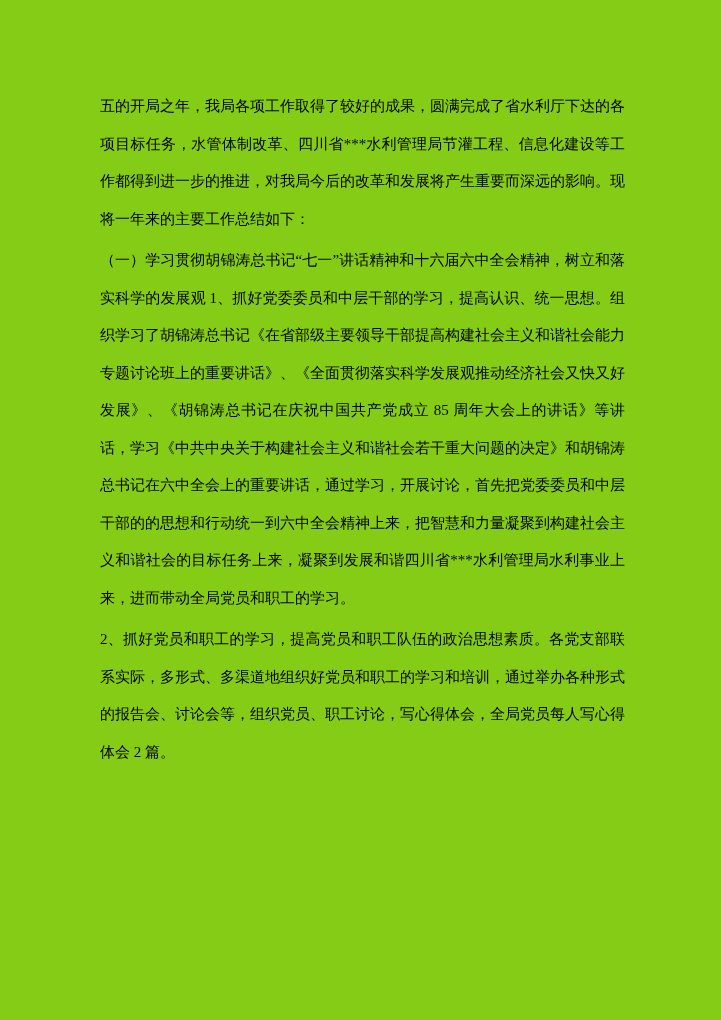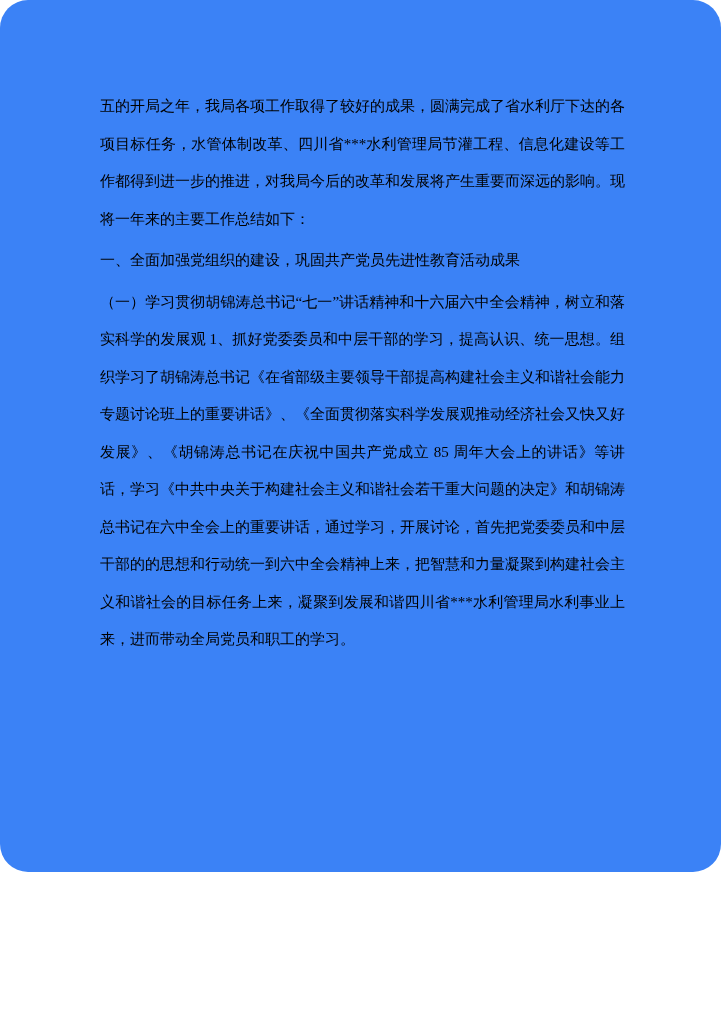--- a/index.html
+++ b/index.html
@@ -3,24 +3,23 @@
 <meta charset="utf-8">
 <style>
   html, body {
     margin: 0;
     padding: 0;
     background: #ffffff;
   }
   .page {
     position: relative;
     width: 721px;
-    height: 872px;
-    background: #3b82f6;
+    height: 1020px;
+    background: #84cc16;
     overflow: hidden;
-    border-radius: 28px;
   }
   .doc-body {
     position: absolute;
     left: 100px;
     top: 88px;
     width: 525px;
   }
   .doc-body p {
     margin: 0 0 4px 0;
     padding: 0;
@@ -33,16 +32,16 @@
     word-break: normal;
     overflow-wrap: break-word;
   }
 </style>
 </head>
 <body>
 
 <div class="page">
   <div class="doc-body">
     <p>五的开局之年，我局各项工作取得了较好的成果，圆满完成了省水利厅下达的各项目标任务，水管体制改革、四川省***水利管理局节灌工程、信息化建设等工作都得到进一步的推进，对我局今后的改革和发展将产生重要而深远的影响。现将一年来的主要工作总结如下：</p>
-    <p>一、全面加强党组织的建设，巩固共产党员先进性教育活动成果</p>
     <p>（一）学习贯彻胡锦涛总书记“七一”讲话精神和十六届六中全会精神，树立和落实科学的发展观 1、抓好党委委员和中层干部的学习，提高认识、统一思想。组织学习了胡锦涛总书记《在省部级主要领导干部提高构建社会主义和谐社会能力专题讨论班上的重要讲话》、《全面贯彻落实科学发展观推动经济社会又快又好发展》、《胡锦涛总书记在庆祝中国共产党成立 85 周年大会上的讲话》等讲话，学习《中共中央关于构建社会主义和谐社会若干重大问题的决定》和胡锦涛总书记在六中全会上的重要讲话，通过学习，开展讨论，首先把党委委员和中层干部的的思想和行动统一到六中全会精神上来，把智慧和力量凝聚到构建社会主义和谐社会的目标任务上来，凝聚到发展和谐四川省***水利管理局水利事业上来，进而带动全局党员和职工的学习。</p>
+    <p>2、抓好党员和职工的学习，提高党员和职工队伍的政治思想素质。各党支部联系实际，多形式、多渠道地组织好党员和职工的学习和培训，通过举办各种形式的报告会、讨论会等，组织党员、职工讨论，写心得体会，全局党员每人写心得体会 2 篇。</p>
   </div>
 </div>
 
 </body></html>

